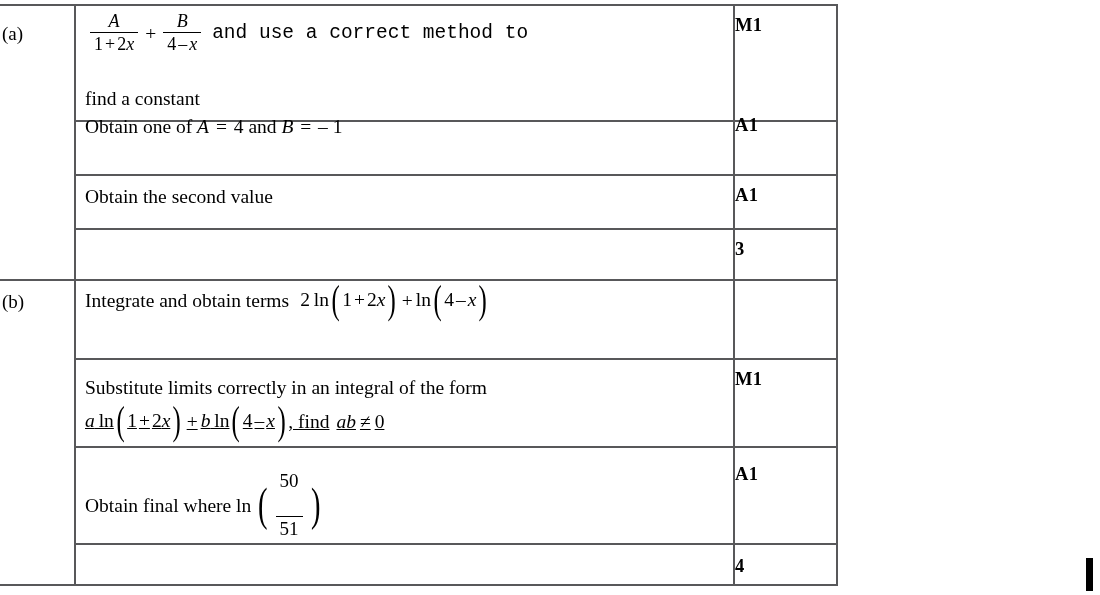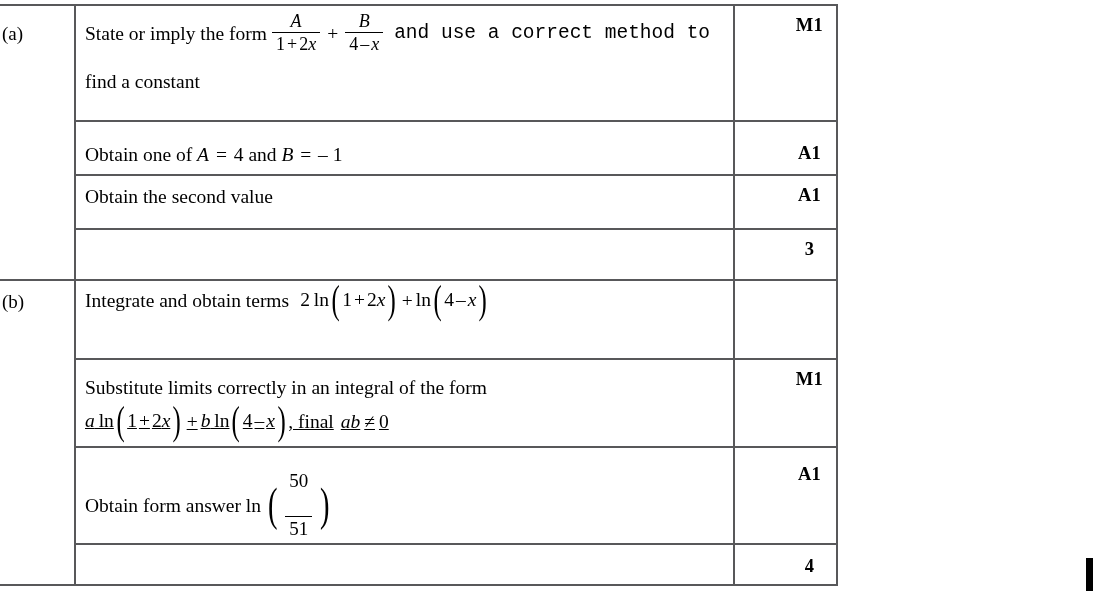--- a/index.html
+++ b/index.html
@@ -57,21 +57,21 @@
     padding: 7px 0 0 11px;
   }
   .row .marks {
     position: absolute;
     left: 661px;
     width: 173px;
     top: 0;
     bottom: 0;
     box-sizing: border-box;
     padding: 7px 24px 0 0;
-    text-align: center;
+    text-align: left;
     font-weight: bold;
     font-size: 18.5px;
     line-height: 1.33;
     letter-spacing: 0.3px;
   }
 
   .rule-inner {
     position: absolute;
     left: 74px;
     right: 0px;
@@ -94,21 +94,21 @@
     font-size: 19px;
     line-height: 1.2;
   }
 
   
   .txt {
     font-size: 19.5px;
     line-height: 1.42;
     white-space: nowrap;
   }
-  .txt.l2 { margin-top: 13px; }
+  .txt.l2 { margin-top: 30px; }
   .mi { font-style: italic; }
   .op { padding: 0 2px; }
   .nb { white-space: nowrap; }
 
   
   .mathline {
     display: flex;
     align-items: center;
     font-size: 19.5px;
     line-height: 1.2;
@@ -174,39 +174,38 @@
 
   <div class="vrule part-divider"></div>
   <div class="vrule marks-divider"></div>
   <div class="vrule right-edge"></div>
 
   <div class="part-label" style="top: 17px;">(a)</div>
 
   <div class="row" style="top:0px; height:114px;">
     <div class="body">
       <div class="mathline">
-        <span>State or imply the form</span>
         <span class="frac">
           <span class="num mi">A</span>
           <span class="den"><span>1</span><span class="op">+</span><span class="nb">2<span class="mi">x</span></span></span>
         </span>
         <span class="op">+</span>
         <span class="frac">
           <span class="num mi">B</span>
           <span class="den"><span>4</span><span class="op">–</span><span class="mi">x</span></span>
         </span>
         <span class="tail">and use a correct method to</span>
       </div>
       <div class="txt l2">find a constant</div>
     </div>
     <div class="marks">M1</div>
   </div>
   <div class="rule-inner" style="top:114px;"></div>
 
-  <div class="row" style="top:128px; height:48px;">
+  <div class="row" style="top:100px; height:48px;">
     <div class="body">
       <div class="txt">
         Obtain one of <span class="mi">A</span>
         <span class="op">=</span> <span>4</span>
         and <span class="mi">B</span>
         <span class="op">=</span> <span>–</span> <span>1</span>
       </div>
     </div>
     <div class="marks">A1</div>
   </div>
@@ -243,33 +242,33 @@
   </div>
   <div class="rule-inner" style="top:352px;"></div>
 
   <div class="row" style="top:354px; height:86px;">
     <div class="body" style="padding-top:14px;">
       <div class="txt">Substitute limits correctly in an integral of the form</div>
       <div class="mathline" style="margin-top:7px;text-decoration:underline;">
         <span class="nb"><span class="mi">a</span> ln<span class="paren small">(</span>1<span class="op">+</span>2<span class="mi">x</span><span class="paren small">)</span></span>
         <span class="op" style="padding:0 3px;">+</span>
         <span class="nb"><span class="mi">b</span> ln<span class="paren small">(</span>4<span class="op">–</span><span class="mi">x</span><span class="paren small">)</span></span>
-        <span>, final</span>
+        <span>, find</span>
         <span style="display:inline-block;width:7px;"></span>
         <span class="nb"><span class="mi">ab</span><span class="op" style="padding:0 4px;">≠</span>0</span>
       </div>
     </div>
     <div class="marks">M1</div>
   </div>
   <div class="rule-inner" style="top:440px;"></div>
 
   <div class="row" style="top:442px; height:95px;">
     <div class="body" style="padding-top:24px;">
       <div class="mathline">
-        <span>Obtain form answer ln</span>
+        <span>Obtain final where ln</span>
         <span class="paren" style="margin-left:4px;">(</span>
         <span class="frac" style="font-size:19px;gap:24px;">
           <span class="num">50</span>
           <span class="den">51</span>
         </span>
         <span class="paren">)</span>
       </div>
     </div>
     <div class="marks" style="padding-top:14px;">A1</div>
   </div>

